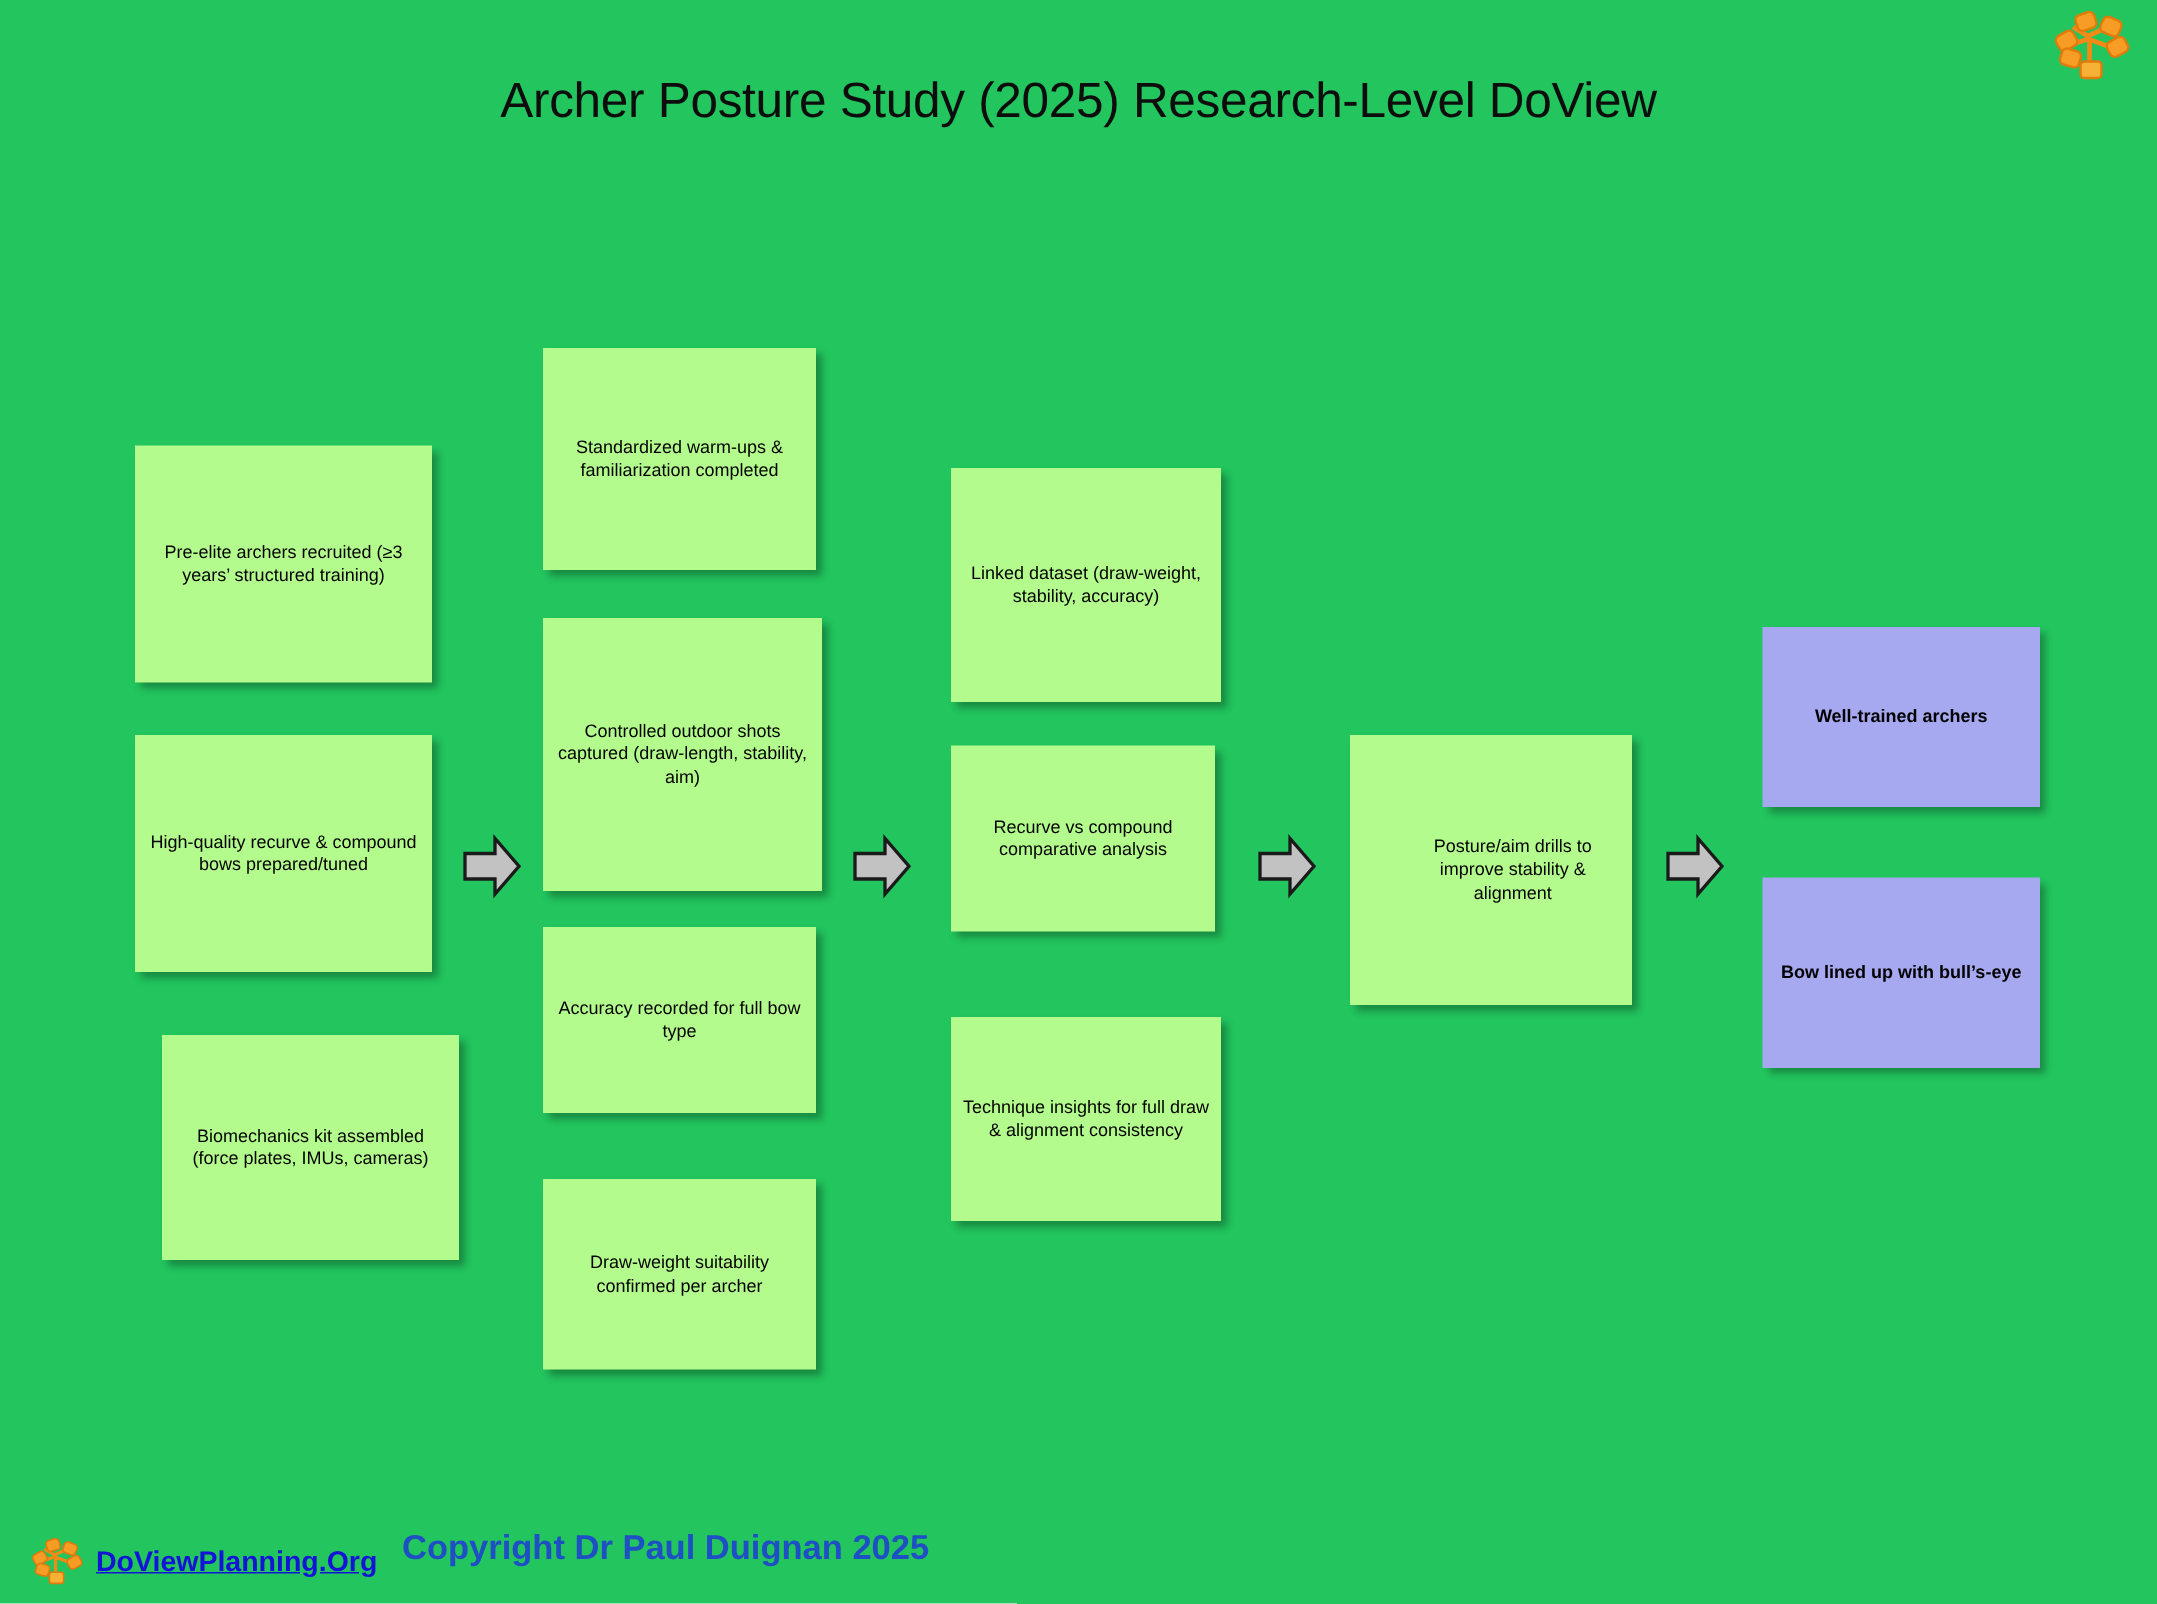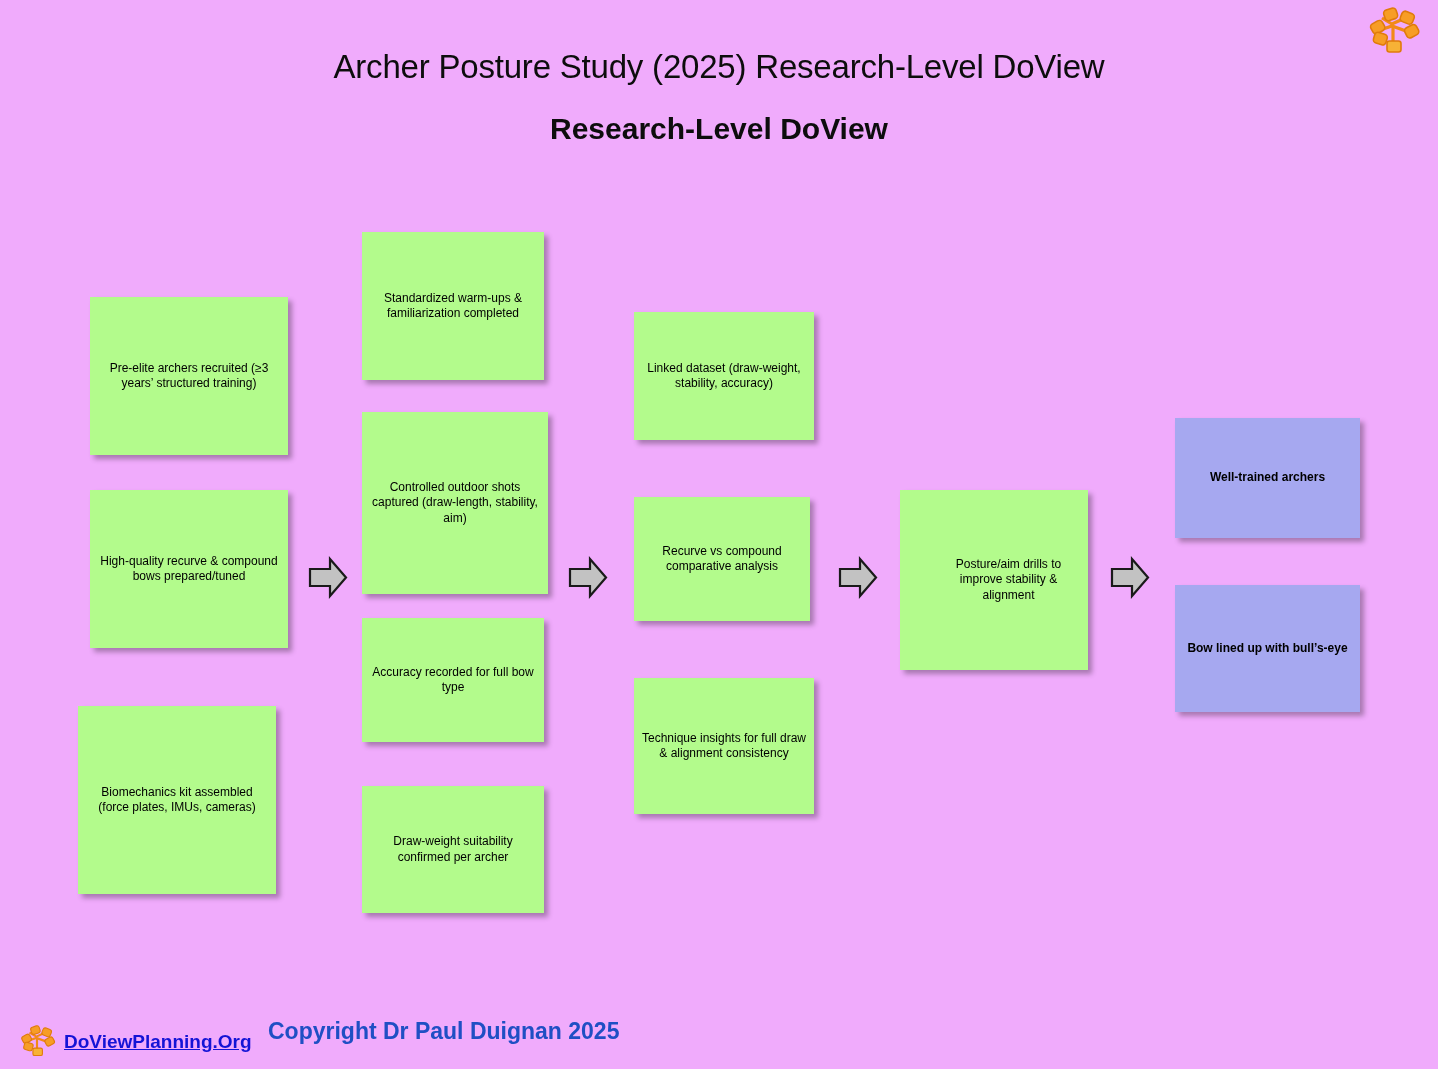--- a/index.html
+++ b/index.html
@@ -9,21 +9,21 @@
     background: #ffffff;
   }
   body {
     font-family: "Liberation Sans", sans-serif;
     color: #000000;
   }
   #canvas {
     position: relative;
     width: 1438px;
     height: 1069px;
-    background: #f0abfc;
+    background: #22c55e;
     overflow: hidden;
   }
 
   
   #title-main {
     position: absolute;
     left: 0;
     top: 48px;
     width: 1438px;
     text-align: center;
@@ -121,45 +121,44 @@
         <rect x="39" y="8" width="13" height="11" rx="3.5" transform="rotate(22 45 13)"></rect>
         <rect x="9" y="18" width="13" height="11" rx="3.5" transform="rotate(-30 15 23)"></rect>
         <rect x="43" y="22" width="13" height="11" rx="3.5" transform="rotate(-28 49 27)"></rect>
         <rect x="12" y="29" width="13" height="11" rx="3.5" transform="rotate(16 18 34)"></rect>
         <rect x="25" y="37" width="14" height="11" rx="2.5" fill="#F7B236"></rect>
       </g>
     </svg>
   </div>
 
   <div id="title-main">Archer Posture Study (2025) Research-Level DoView</div>
-  <div id="title-sub">Research-Level DoView</div>
 
   <div id="flow-layer">
       <div class="node green" style="left: 90px; top: 297px; width: 198px; height: 158px;">
         <span>Pre-elite archers recruited (≥3 years’ structured training)</span>
       </div>
       <div class="node green" style="left: 90px; top: 490px; width: 198px; height: 158px;">
         <span>High-quality recurve &amp; compound bows prepared/tuned</span>
       </div>
-      <div class="node green" style="left: 78px; top: 690px; width: 198px; height: 188px; margin-top: 16px;">
+      <div class="node green" style="left: 108px; top: 690px; width: 198px; height: 150px;">
         <span>Biomechanics kit assembled (force plates, IMUs, cameras)</span>
       </div>
       <div class="node green" style="left: 362px; top: 232px; width: 182px; height: 148px;">
         <span>Standardized warm-ups &amp; familiarization completed</span>
       </div>
       <div class="node green" style="left: 362px; top: 412px; width: 186px; height: 182px;">
         <span>Controlled outdoor shots captured (draw-length, stability, aim)</span>
       </div>
       <div class="node green" style="left: 362px; top: 618px; width: 182px; height: 124px;">
         <span>Accuracy recorded for full bow type</span>
       </div>
       <div class="node green" style="left: 362px; top: 786px; width: 182px; height: 127px;">
         <span>Draw-weight suitability confirmed per archer</span>
       </div>
-      <div class="node green" style="left: 634px; top: 312px; width: 180px; height: 128px;">
+      <div class="node green" style="left: 634px; top: 312px; width: 180px; height: 156px;">
         <span>Linked dataset (draw-weight, stability, accuracy)</span>
       </div>
       <div class="node green" style="left: 634px; top: 497px; width: 176px; height: 124px;">
         <span>Recurve vs compound comparative analysis</span>
       </div>
       <div class="node green" style="left: 634px; top: 678px; width: 180px; height: 136px;">
         <span>Technique insights for full draw &amp; alignment consistency</span>
       </div>
       <div class="node green" style="left: 900px; top: 490px; width: 188px; height: 180px; padding-left: 36px;">
         <span>Posture/aim drills to improve stability &amp; alignment</span>

